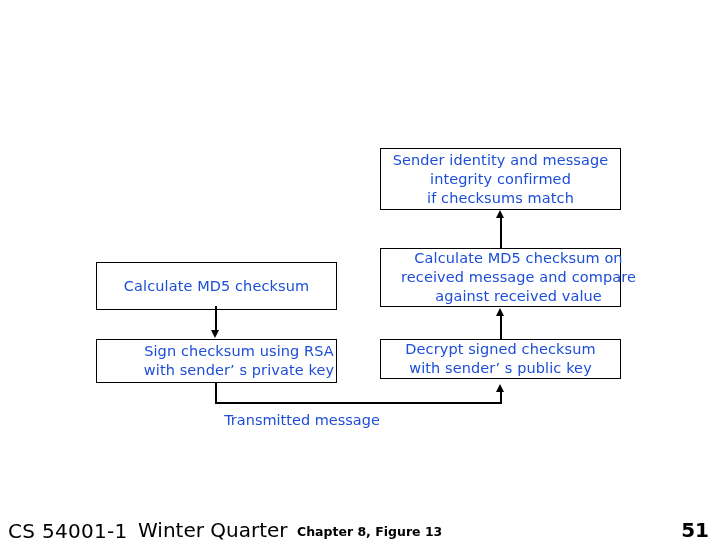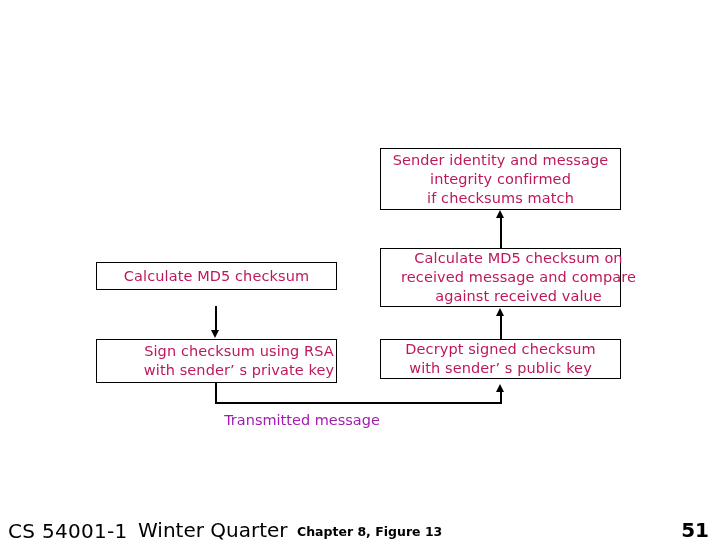--- a/index.html
+++ b/index.html
@@ -30,31 +30,31 @@
     border: 1px solid #000000;
     background: #ffffff;
     display: flex;
     flex-direction: column;
     align-items: center;
     justify-content: center;
     text-align: center;
     font-size: 14.5px;
     line-height: 19px;
     letter-spacing: 0.1px;
-    color: #be185d;
+    color: #1d4ed8;
   }
   .box .line {
     display: block;
     white-space: pre;
   }
 
   #box-confirm   { left: 380px; top: 148px; width: 241px; height: 62px; }
   #box-verify    { left: 380px; top: 248px; width: 241px; height: 59px; padding-left: 36px; }
   #box-decrypt   { left: 380px; top: 339px; width: 241px; height: 40px; justify-content: flex-end; }
-  #box-calc      { left:  96px; top: 262px; width: 241px; height: 28px; gap: 35px; }
+  #box-calc      { left:  96px; top: 262px; width: 241px; height: 48px; gap: 35px; }
   #box-sign      { left:  96px; top: 339px; width: 241px; height: 44px; padding-left: 45px; }
   .vline {
     position: absolute;
     width: 2px;
     background: #000000;
   }
   .hline {
     position: absolute;
     height: 2px;
     background: #000000;
@@ -94,21 +94,21 @@
   #t-head   { left: 496px; top: 384px; }
 
   #label-transmitted {
     position: absolute;
     left: 0px;
     top: 411px;
     width: 604px;
     text-align: center;
     font-size: 14.5px;
     line-height: 19px;
-    color: #a21caf;
+    color: #1d4ed8;
     white-space: pre;
   }
 
   
   #footer {
     position: absolute;
     left: 0;
     top: 500px;
     width: 720px;
     height: 40px;

